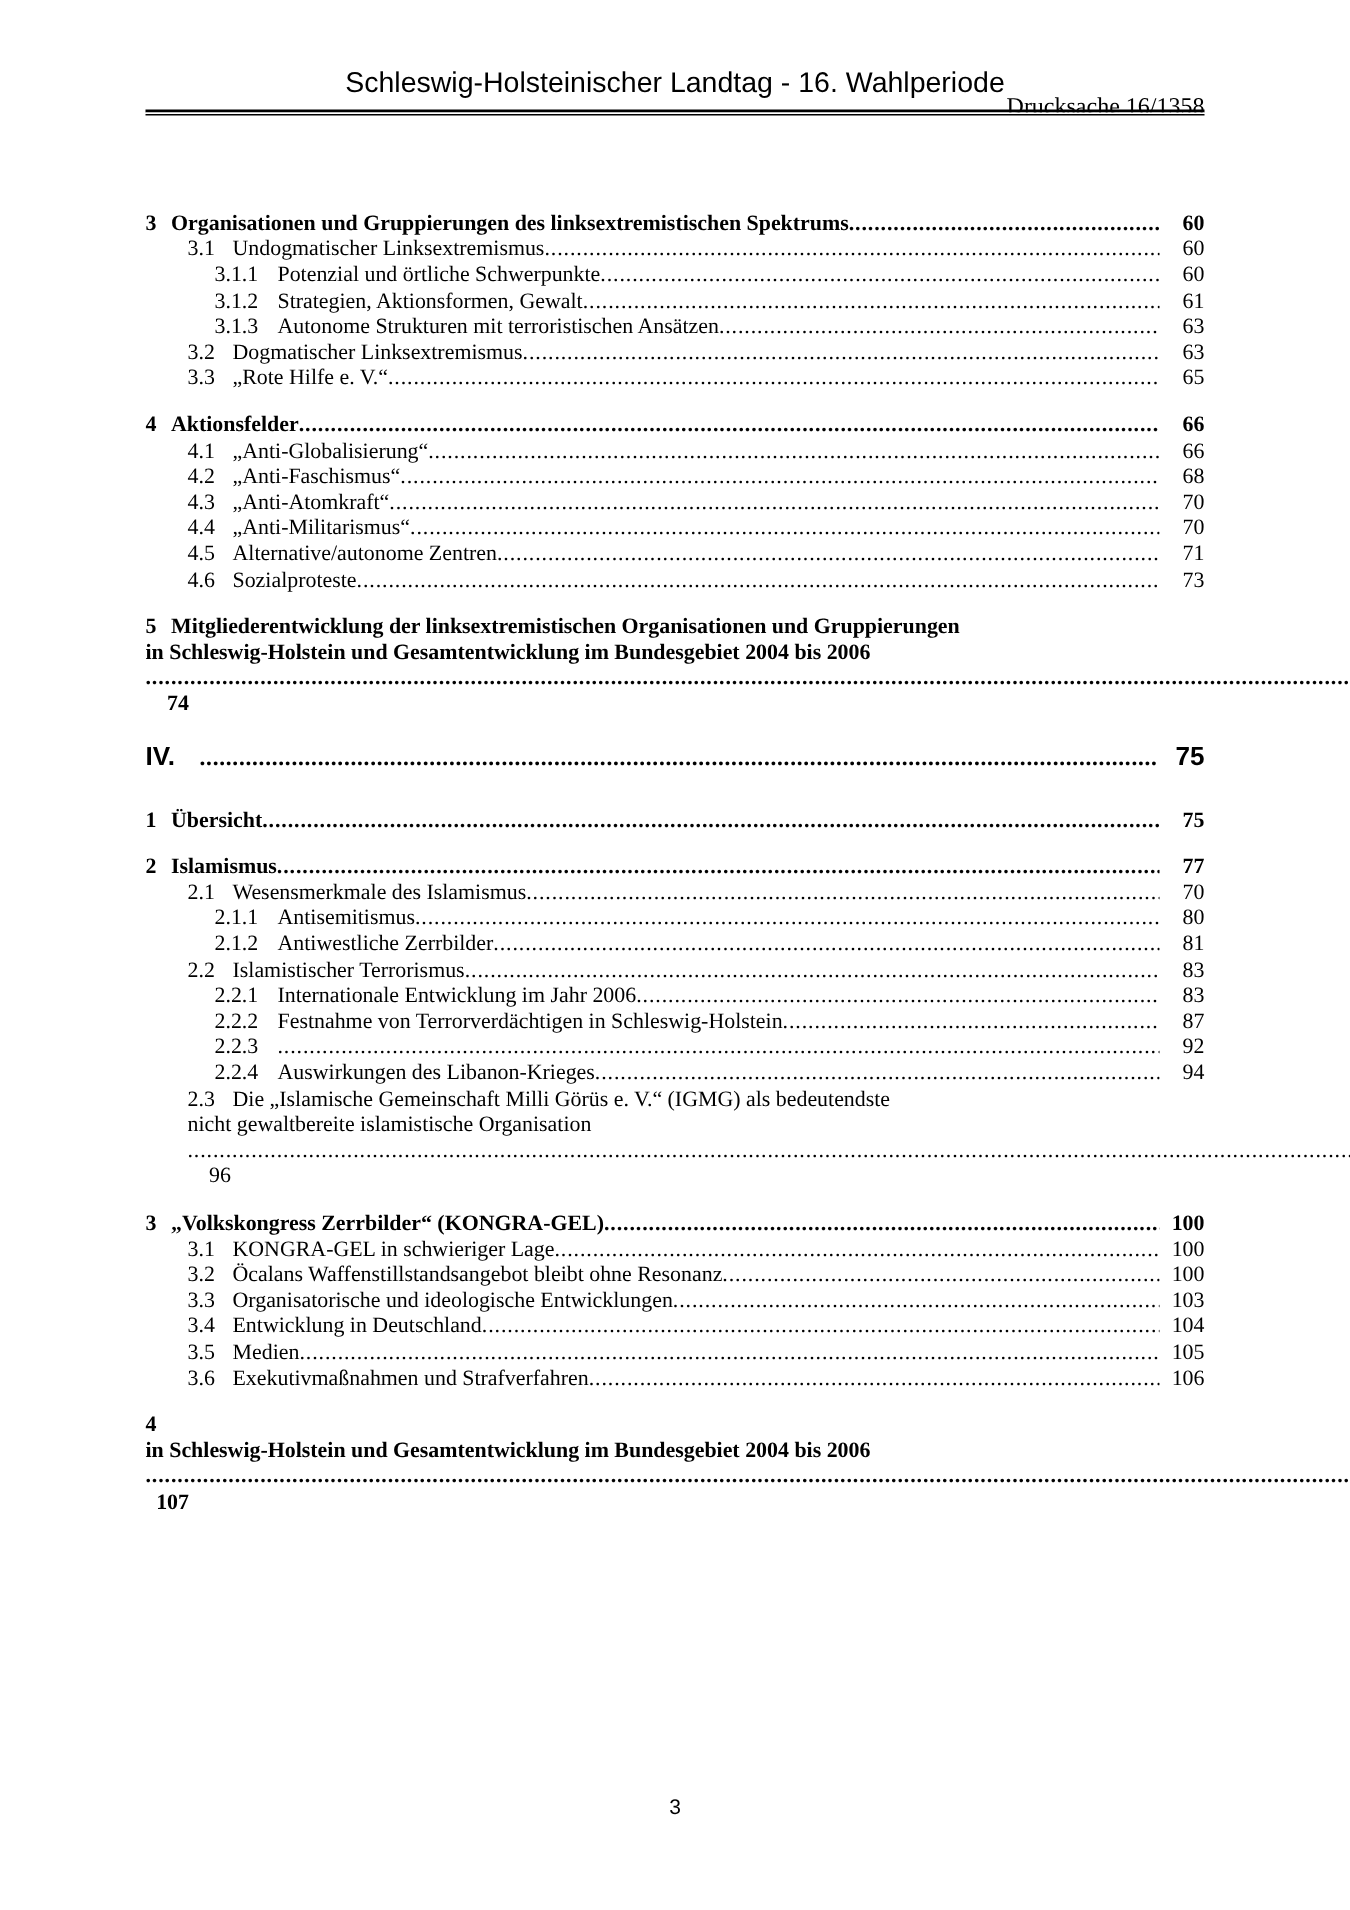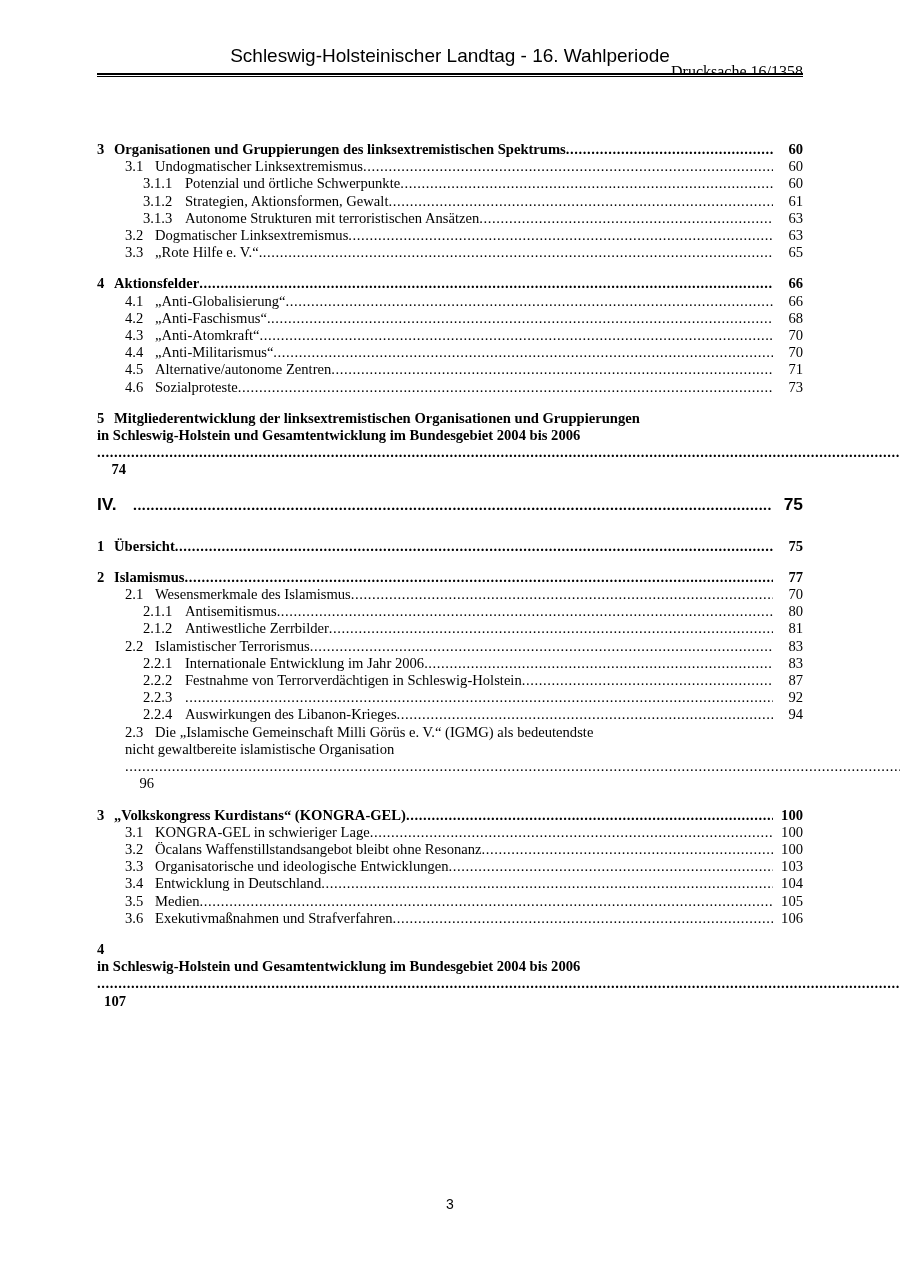--- a/index.html
+++ b/index.html
@@ -415,21 +415,21 @@
           <span class="label">nicht gewaltbereite islamistische Organisation</span>
           <span class="leader">............................................................................................................................................................................................................................</span>
           <span class="pg">96</span>
         </div>
       </div>
     </div>
     <div class="group-gap"></div>
     <div class="toc-group">
       <div class="entry lvl1">
         <span class="num">3</span>
-        <span class="label">„Volkskongress Kurdistans“ (KONGRA-GEL)</span>
+        <span class="label">„Volkskongress Zerrbilder“ (KONGRA-GEL)</span>
         <span class="leader">................................................................................................................................................................................................................................................</span>
         <span class="pg">100</span>
       </div>
       <div class="entry lvl2">
         <span class="num">3.1</span>
         <span class="label">KONGRA-GEL in schwieriger Lage</span>
         <span class="leader">................................................................................................................................................................................................................................................</span>
         <span class="pg">100</span>
       </div>
       <div class="entry lvl2">

